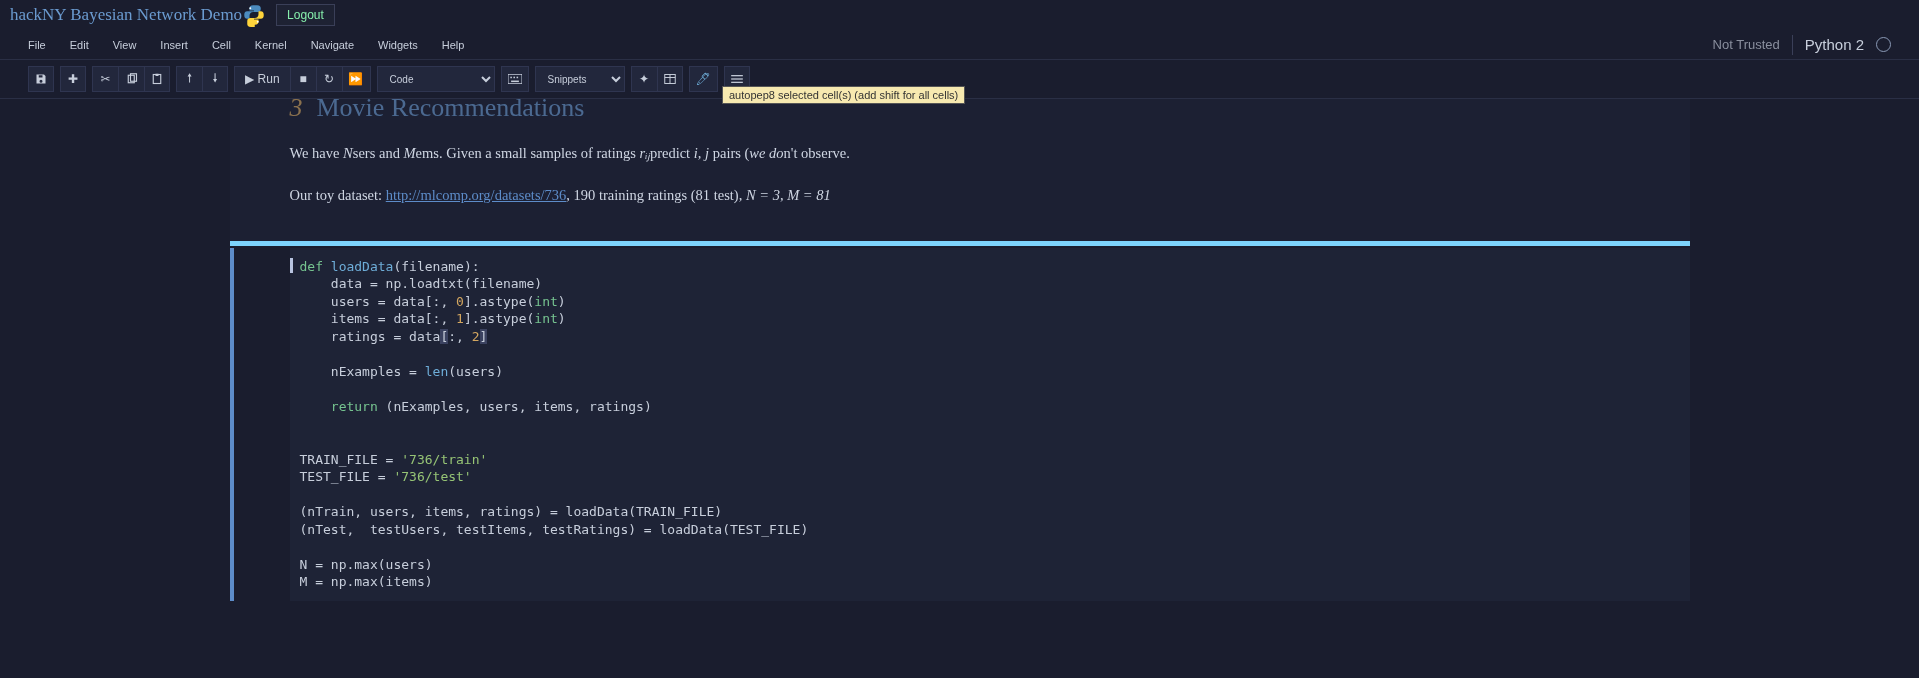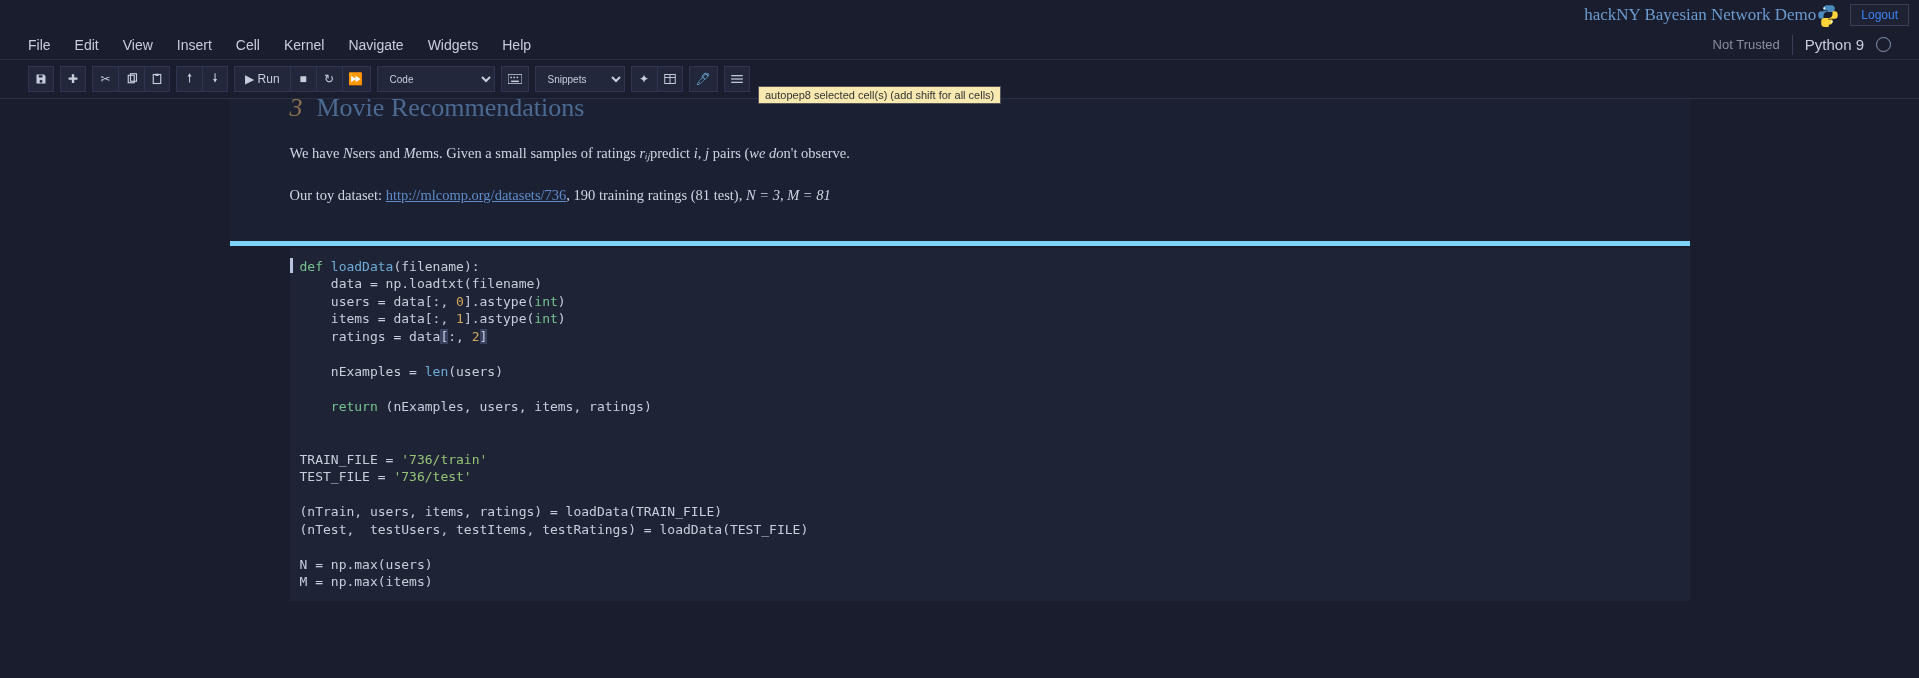--- a/index.html
+++ b/index.html
@@ -1,44 +1,44 @@
 <!DOCTYPE html>
 <html><head>
 <meta charset="utf-8">
 <style>
 * { box-sizing: border-box; margin: 0; padding: 0; }
 body { background: #1a1d2e; color: #c7cedb; font-family: "Helvetica Neue", Helvetica, Arial, sans-serif; font-size: 13px; width: 1919px; overflow: hidden; }
-.header { display: flex; align-items: center; justify-content: flex-end; padding: 4px 10px; height: 30px; }
+.header { display: flex; align-items: center; justify-content: flex-start; padding: 4px 10px; height: 30px; }
 .header-left { color: #6b9bd0; font-size: 17px; font-family: Georgia, serif; }
 .header-right { display: flex; align-items: center; gap: 10px; }
 .python-logo { width: 24px; height: 24px; }
-.logout-btn { background: #1e2233; border: 1px solid #3a3f58; color: #3b82f6; padding: 3px 10px; font-size: 12px; cursor: pointer; }
+.logout-btn { background: #1e2233; border: 1px solid #3a3f58; color: #86efac; padding: 3px 10px; font-size: 12px; cursor: pointer; }
 .menubar { display: flex; align-items: center; justify-content: space-between; padding: 0 28px; height: 30px; border-bottom: 1px solid #2a2f45; }
 .menu-left { display: flex; gap: 24px; }
-.menu-item { color: #c7cedb; font-size: 14px; cursor: pointer; }
+.menu-item { color: #c7cedb; font-size: 11px; cursor: pointer; }
 .menu-right { display: flex; align-items: center; gap: 12px; color: #8a8f9e; font-size: 13px; padding-left: 44px; }
 .kernel-name { color: #c7cedb; font-size: 15px; }
 .vert-sep { width: 1px; height: 20px; background: #3a3f58; }
 .kernel-circle { width: 15px; height: 15px; border: 1.5px solid #8a99b5; border-radius: 50%; }
 .toolbar { display: flex; align-items: center; gap: 6px; padding: 6px 28px; border-bottom: 1px solid #2a2f45; position: relative; }
 .tbtn { background: #22273c; border: 1px solid #2f3550; color: #c7cedb; min-width: 26px; height: 26px; display: inline-flex; align-items: center; justify-content: center; cursor: pointer; padding: 0 6px; font-size: 12px; }
 .tgroup { display: flex; }
 .tgroup .tbtn:not(:last-child) { border-right: none; }
 .tselect { background: #22273c; border: 1px solid #2f3550; color: #c7cedb; height: 26px; padding: 0 8px; font-size: 10px; }
 .tselect.code { width: 118px; }
 .tselect.snip { width: 90px; }
-.tooltip { position: absolute; background: #f7e9b0; color: #333; border: 1px solid #555; padding: 2px 6px; font-size: 11px; top: 26px; left: 758px; z-index: 10; }
+.tooltip { position: absolute; background: #f7e9b0; color: #333; border: 1px solid #555; padding: 2px 6px; font-size: 11px; top: 26px; left: 722px; z-index: 10; }
 .notebook { margin: 0 auto; width: 1460px; }
 .md-cell { padding: 8px 60px 14px 60px; border-bottom: 5px solid #7dd3fc; background: #1c2033; }
 .md-title { color: #6b9bd0; font-family: Georgia, serif; font-size: 26px; margin-bottom: 6px; }
 .md-title .num { font-style: italic; margin-right: 14px; }
 .md-p { color: #cfd6e3; font-size: 14.5px; font-family: Georgia, serif; margin: 20px 0; line-height: 1.5; }
 .md-p a { color: #5d8cc9; text-decoration: underline; font-family: Liberation Serif, serif; }
 .mathit { font-style: italic; font-family: "Times New Roman", serif; }
-.code-cell { display: flex; margin-top: 2px; align-items: center; }
+.code-cell { display: flex; margin-top: 2px; }
 .prompt-bar { width: 4px; background: #5d8cc9; margin-left: 0; }
 .prompt-area { width: 56px; }
 .code-area { flex: 1; background: #1e2336; padding: 10px 0 10px 10px; position: relative; font-family: "DejaVu Sans Mono", Menlo, monospace; font-size: 13px; line-height: 1.35; }
 .cursor-mark { position: absolute; left: 0px; top: 10px; width: 3px; height: 15px; background: #b8c4e0; }
 pre { white-space: pre; color: #c7cedb; }
 .kw { color: #76c490; }
 .fn { color: #6eadd8; }
 .num { color: #d4a760; }
 .str { color: #96c475; }
 .typ { color: #76c490; }
@@ -68,21 +68,21 @@
     <span class="menu-item">Insert</span>
     <span class="menu-item">Cell</span>
     <span class="menu-item">Kernel</span>
     <span class="menu-item">Navigate</span>
     <span class="menu-item">Widgets</span>
     <span class="menu-item">Help</span>
   </div>
   <div class="menu-right">
     <span>Not Trusted</span>
     <span class="vert-sep"></span>
-    <span class="kernel-name">Python 9</span>
+    <span class="kernel-name">Python 2</span>
     <span class="kernel-circle"></span>
   </div>
 </div>
 
 <div class="toolbar">
   <button class="tbtn">
       <svg width="12" height="12" viewBox="0 0 16 16">
         <path fill="#c7cedb" d="M2 2v12h12V4l-2-2H2zm3 1h5v3H5V3zm3 6a2 2 0 110 4 2 2 0 010-4z"></path>
       </svg>
     </button>

